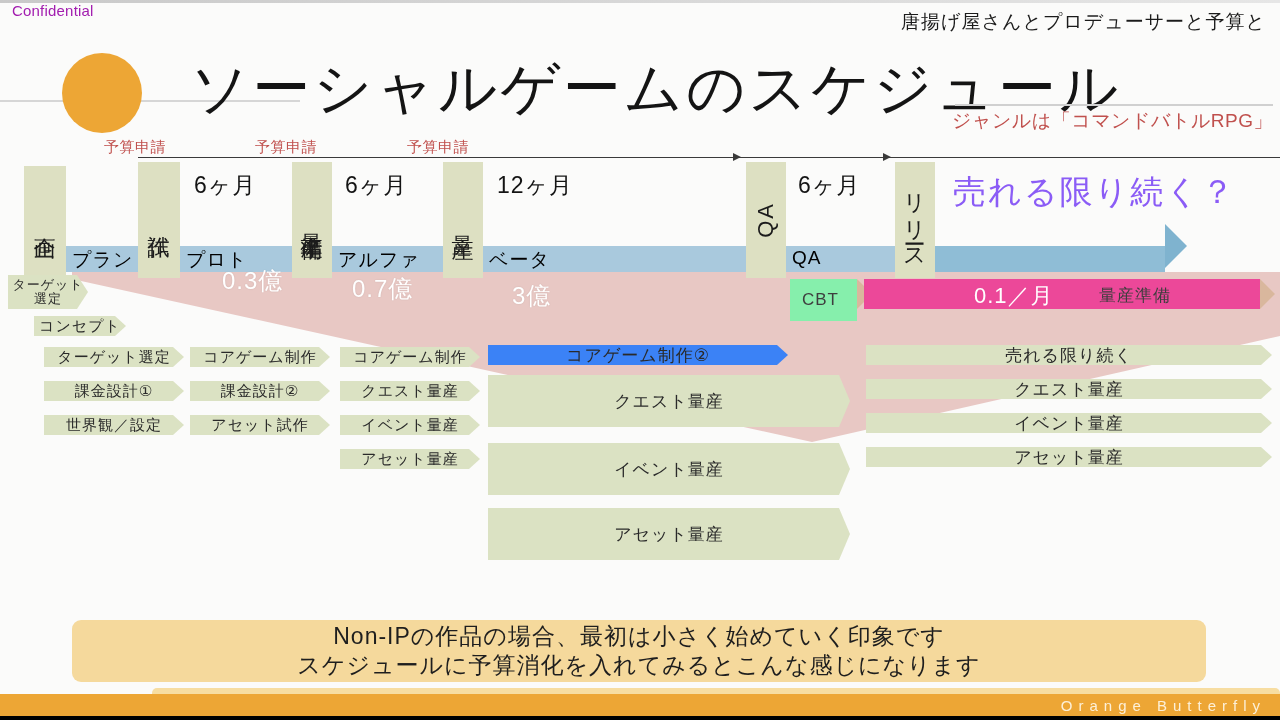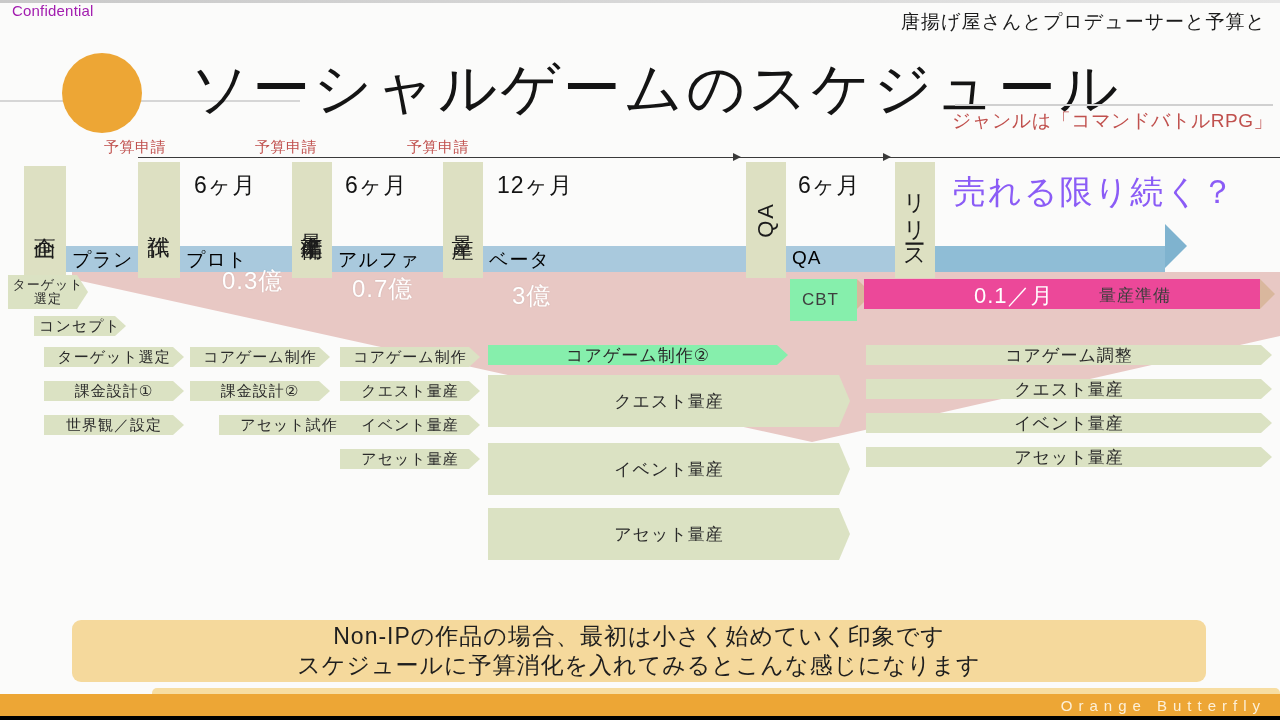--- a/index.html
+++ b/index.html
@@ -195,33 +195,33 @@
     <span style="white-space:pre-line;text-align:center;">ターゲット選定</span>
   </div>
   <div class="task" style="left:34px;top:316px;width:92px;">コンセプト</div>
 
   <div class="task" style="left:44px;top:347px;width:140px;">ターゲット選定</div>
   <div class="task" style="left:44px;top:381px;width:140px;">課金設計①</div>
   <div class="task" style="left:44px;top:415px;width:140px;">世界観／設定</div>
 
   <div class="task" style="left:190px;top:347px;width:140px;">コアゲーム制作</div>
   <div class="task" style="left:190px;top:381px;width:140px;">課金設計②</div>
-  <div class="task" style="left:190px;top:415px;width:140px;margin-left:29px;">アセット試作</div>
+  <div class="task" style="left:190px;top:415px;width:140px;">アセット試作</div>
 
   <div class="task" style="left:340px;top:347px;width:140px;">コアゲーム制作</div>
   <div class="task" style="left:340px;top:381px;width:140px;">クエスト量産</div>
   <div class="task" style="left:340px;top:415px;width:140px;">イベント量産</div>
   <div class="task" style="left:340px;top:449px;width:140px;">アセット量産</div>
 
-  <div class="task big" style="left:488px;top:345px;width:300px;background:#86efac;">コアゲーム制作②</div>
+  <div class="task big" style="left:488px;top:345px;width:300px;background:#3b82f6;">コアゲーム制作②</div>
   <div class="task big tall" style="left:488px;top:375px;width:362px;">クエスト量産</div>
   <div class="task big tall" style="left:488px;top:443px;width:362px;">イベント量産</div>
   <div class="task big tall" style="left:488px;top:508px;width:362px;">アセット量産</div>
 
-  <div class="task big" style="left:866px;top:345px;width:406px;">コアゲーム調整</div>
+  <div class="task big" style="left:866px;top:345px;width:406px;">売れる限り続く</div>
   <div class="task big" style="left:866px;top:379px;width:406px;">クエスト量産</div>
   <div class="task big" style="left:866px;top:413px;width:406px;">イベント量産</div>
   <div class="task big" style="left:866px;top:447px;width:406px;">アセット量産</div>
 
   <div class="caption">
     <div>Non-IPの作品の場合、最初は小さく始めていく印象です</div>
     <div>スケジュールに予算消化を入れてみるとこんな感じになります</div>
   </div>
 
   <div class="footer-hl"></div>

